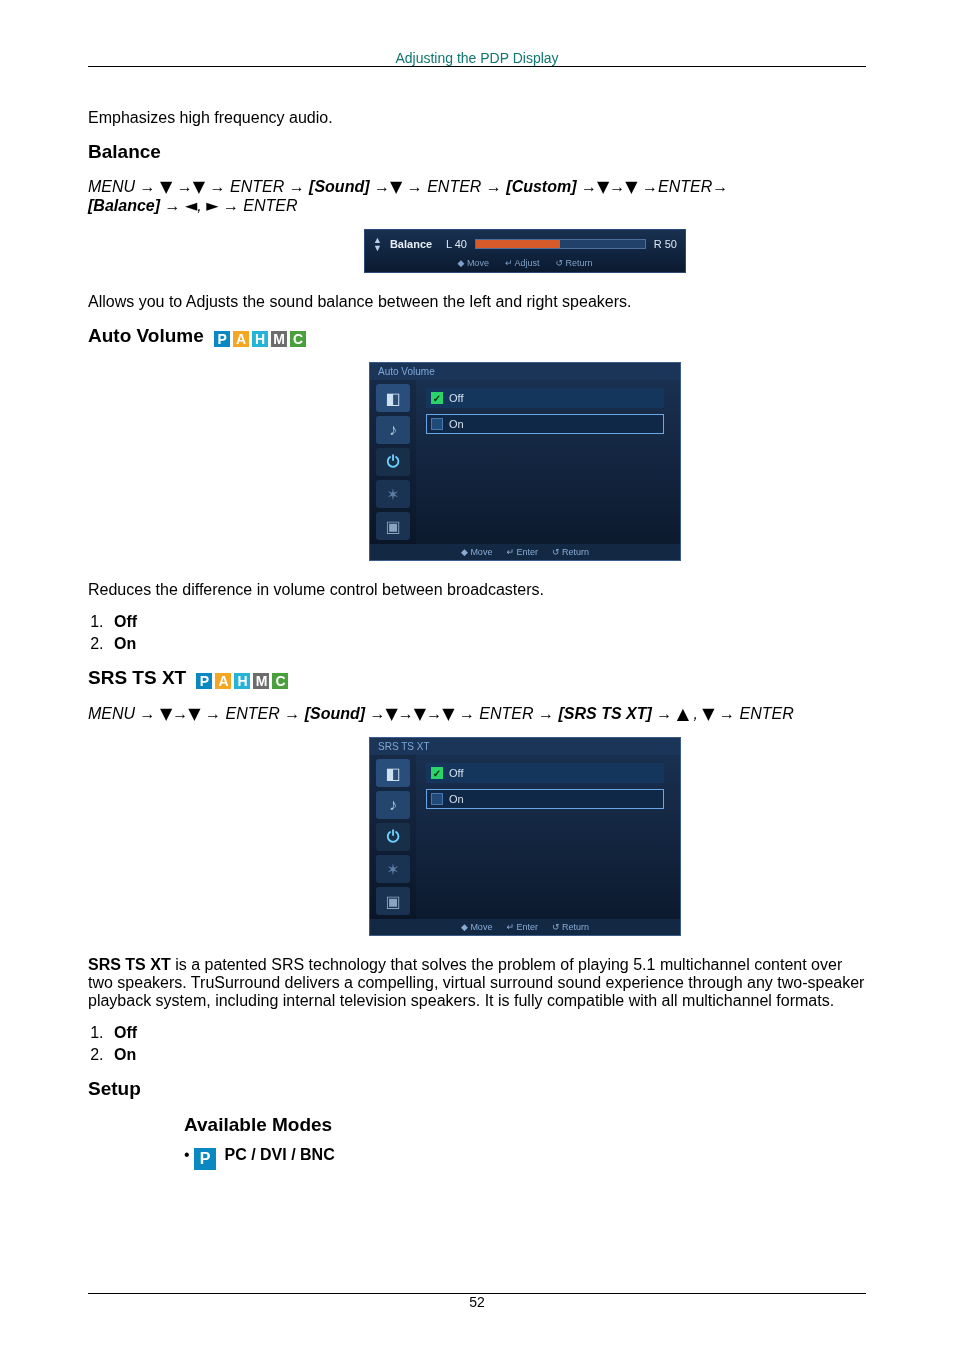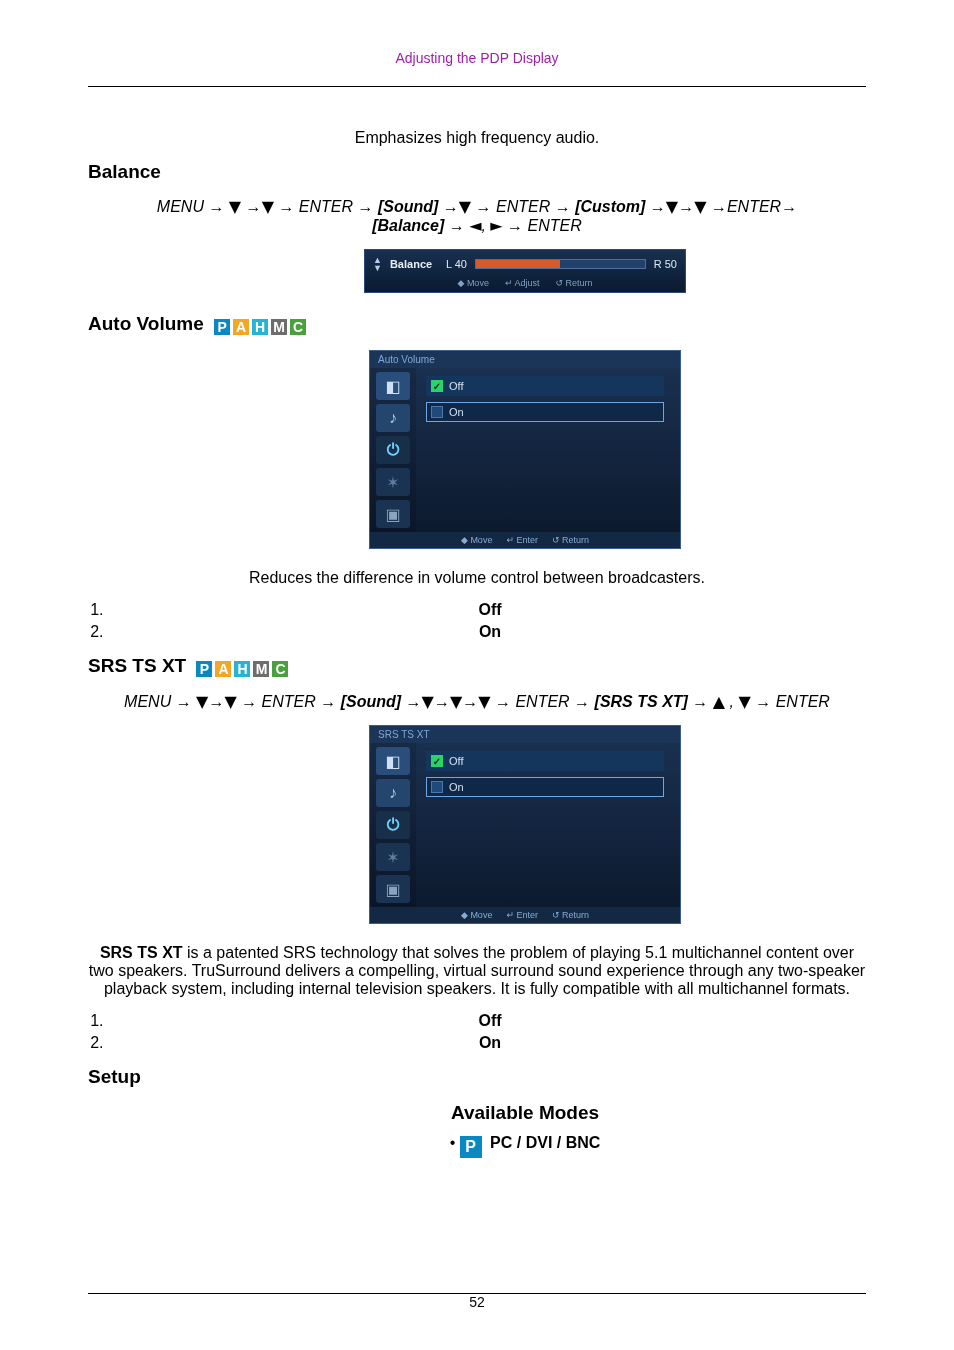--- a/index.html
+++ b/index.html
@@ -13,28 +13,27 @@
     background: #fff;
     position: relative;
   }
   .page {
     padding: 50px 88px 40px 88px;
     box-sizing: border-box;
   }
   .running-head {
     text-align: center;
     font-size: 14px;
-    color: #a21caf;
-    padding-bottom: 20px;
+    color: #0f766e;
+    padding-bottom: 0;
     border-bottom: 1px solid #000;
     margin-bottom: 42px;
   }
   .indent {
     margin-left: 96px;
-    text-align: center;
   }
   .para {
     font-size: 16px;
     margin: 0 0 14px 0;
   }
   .h2 {
     font-size: 19px;
     font-weight: bold;
     margin: 10px 0 14px 0;
   }
@@ -270,20 +269,21 @@
         <span>R 50</span>
       </div>
       <div class="hints">
         <span><span>◆</span> <span>Move</span></span>
         <span><span>↵</span> <span>Adjust</span></span>
         <span><span>↺</span> <span>Return</span></span>
       </div>
     </div>
   </div>
 
+  <p class="para indent">Allows you to Adjusts the sound balance between the left and right speakers.</p>
 
   <div class="h2">
     <span>Auto Volume</span>
     <span class="mode-badges">
       <span class="mb mb-P">P</span>
       <span class="mb mb-A">A</span>
       <span class="mb mb-H">H</span>
       <span class="mb mb-M">M</span>
       <span class="mb mb-C">C</span>
     </span>

